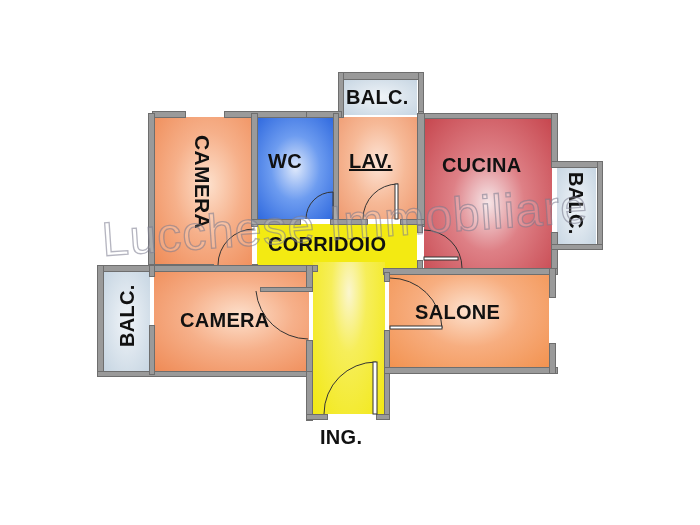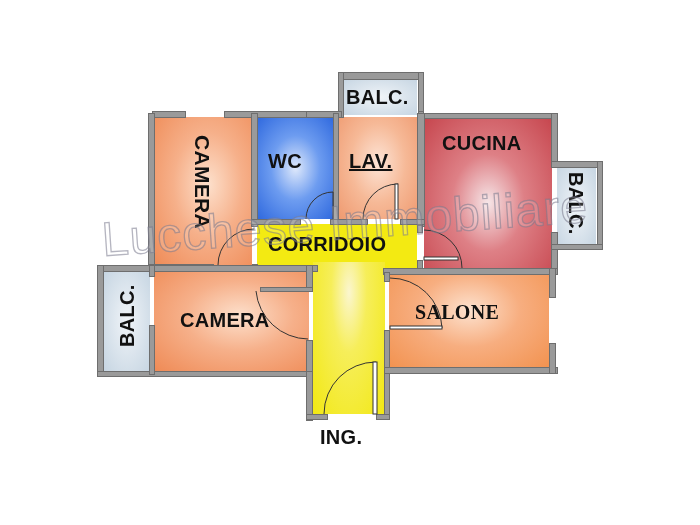--- a/index.html
+++ b/index.html
@@ -103,22 +103,22 @@
     <rect x="390" y="326" width="52" height="3" fill="#fff"></rect>
 
     <path d="M324 414 A52 52 0 0 1 376 362"></path>
     <rect x="373" y="362" width="4" height="52" fill="#fff"></rect>
   </g>
 </svg>
 
 <div class="label vlabel" style="left:190px; top:135px; font-size:21px;">CAMERA</div>
 <div class="label" style="left:268px; top:150px;">WC</div>
 <div class="label" style="left:349px; top:150px;text-decoration:underline;">LAV.</div>
-<div class="label" style="left:442px; top:132px;">CUCINA</div>
+<div class="label" style="left:442px; top:154px;">CUCINA</div>
 <div class="label" style="left:346px; top:86px;">BALC.</div>
 <div class="label vlabel" style="left:564px; top:172px;">BALC.</div>
 <div class="label" style="left:268px; top:233px;">CORRIDOIO</div>
 <div class="label" style="left:180px; top:309px;">CAMERA</div>
 <div class="label" style="left:116px; top:347px; transform: rotate(-90deg); transform-origin: left top;">BALC.</div>
-<div class="label" style="left:415px; top:301px;font-family:Liberation Serif, serif;">SALONE</div>
+<div class="label" style="left:415px; top:301px;">SALONE</div>
 <div class="label" style="left:320px; top:426px;">ING.</div>
 
 <div class="wm">Lucchese Immobiliare</div>
 
 </body></html>

